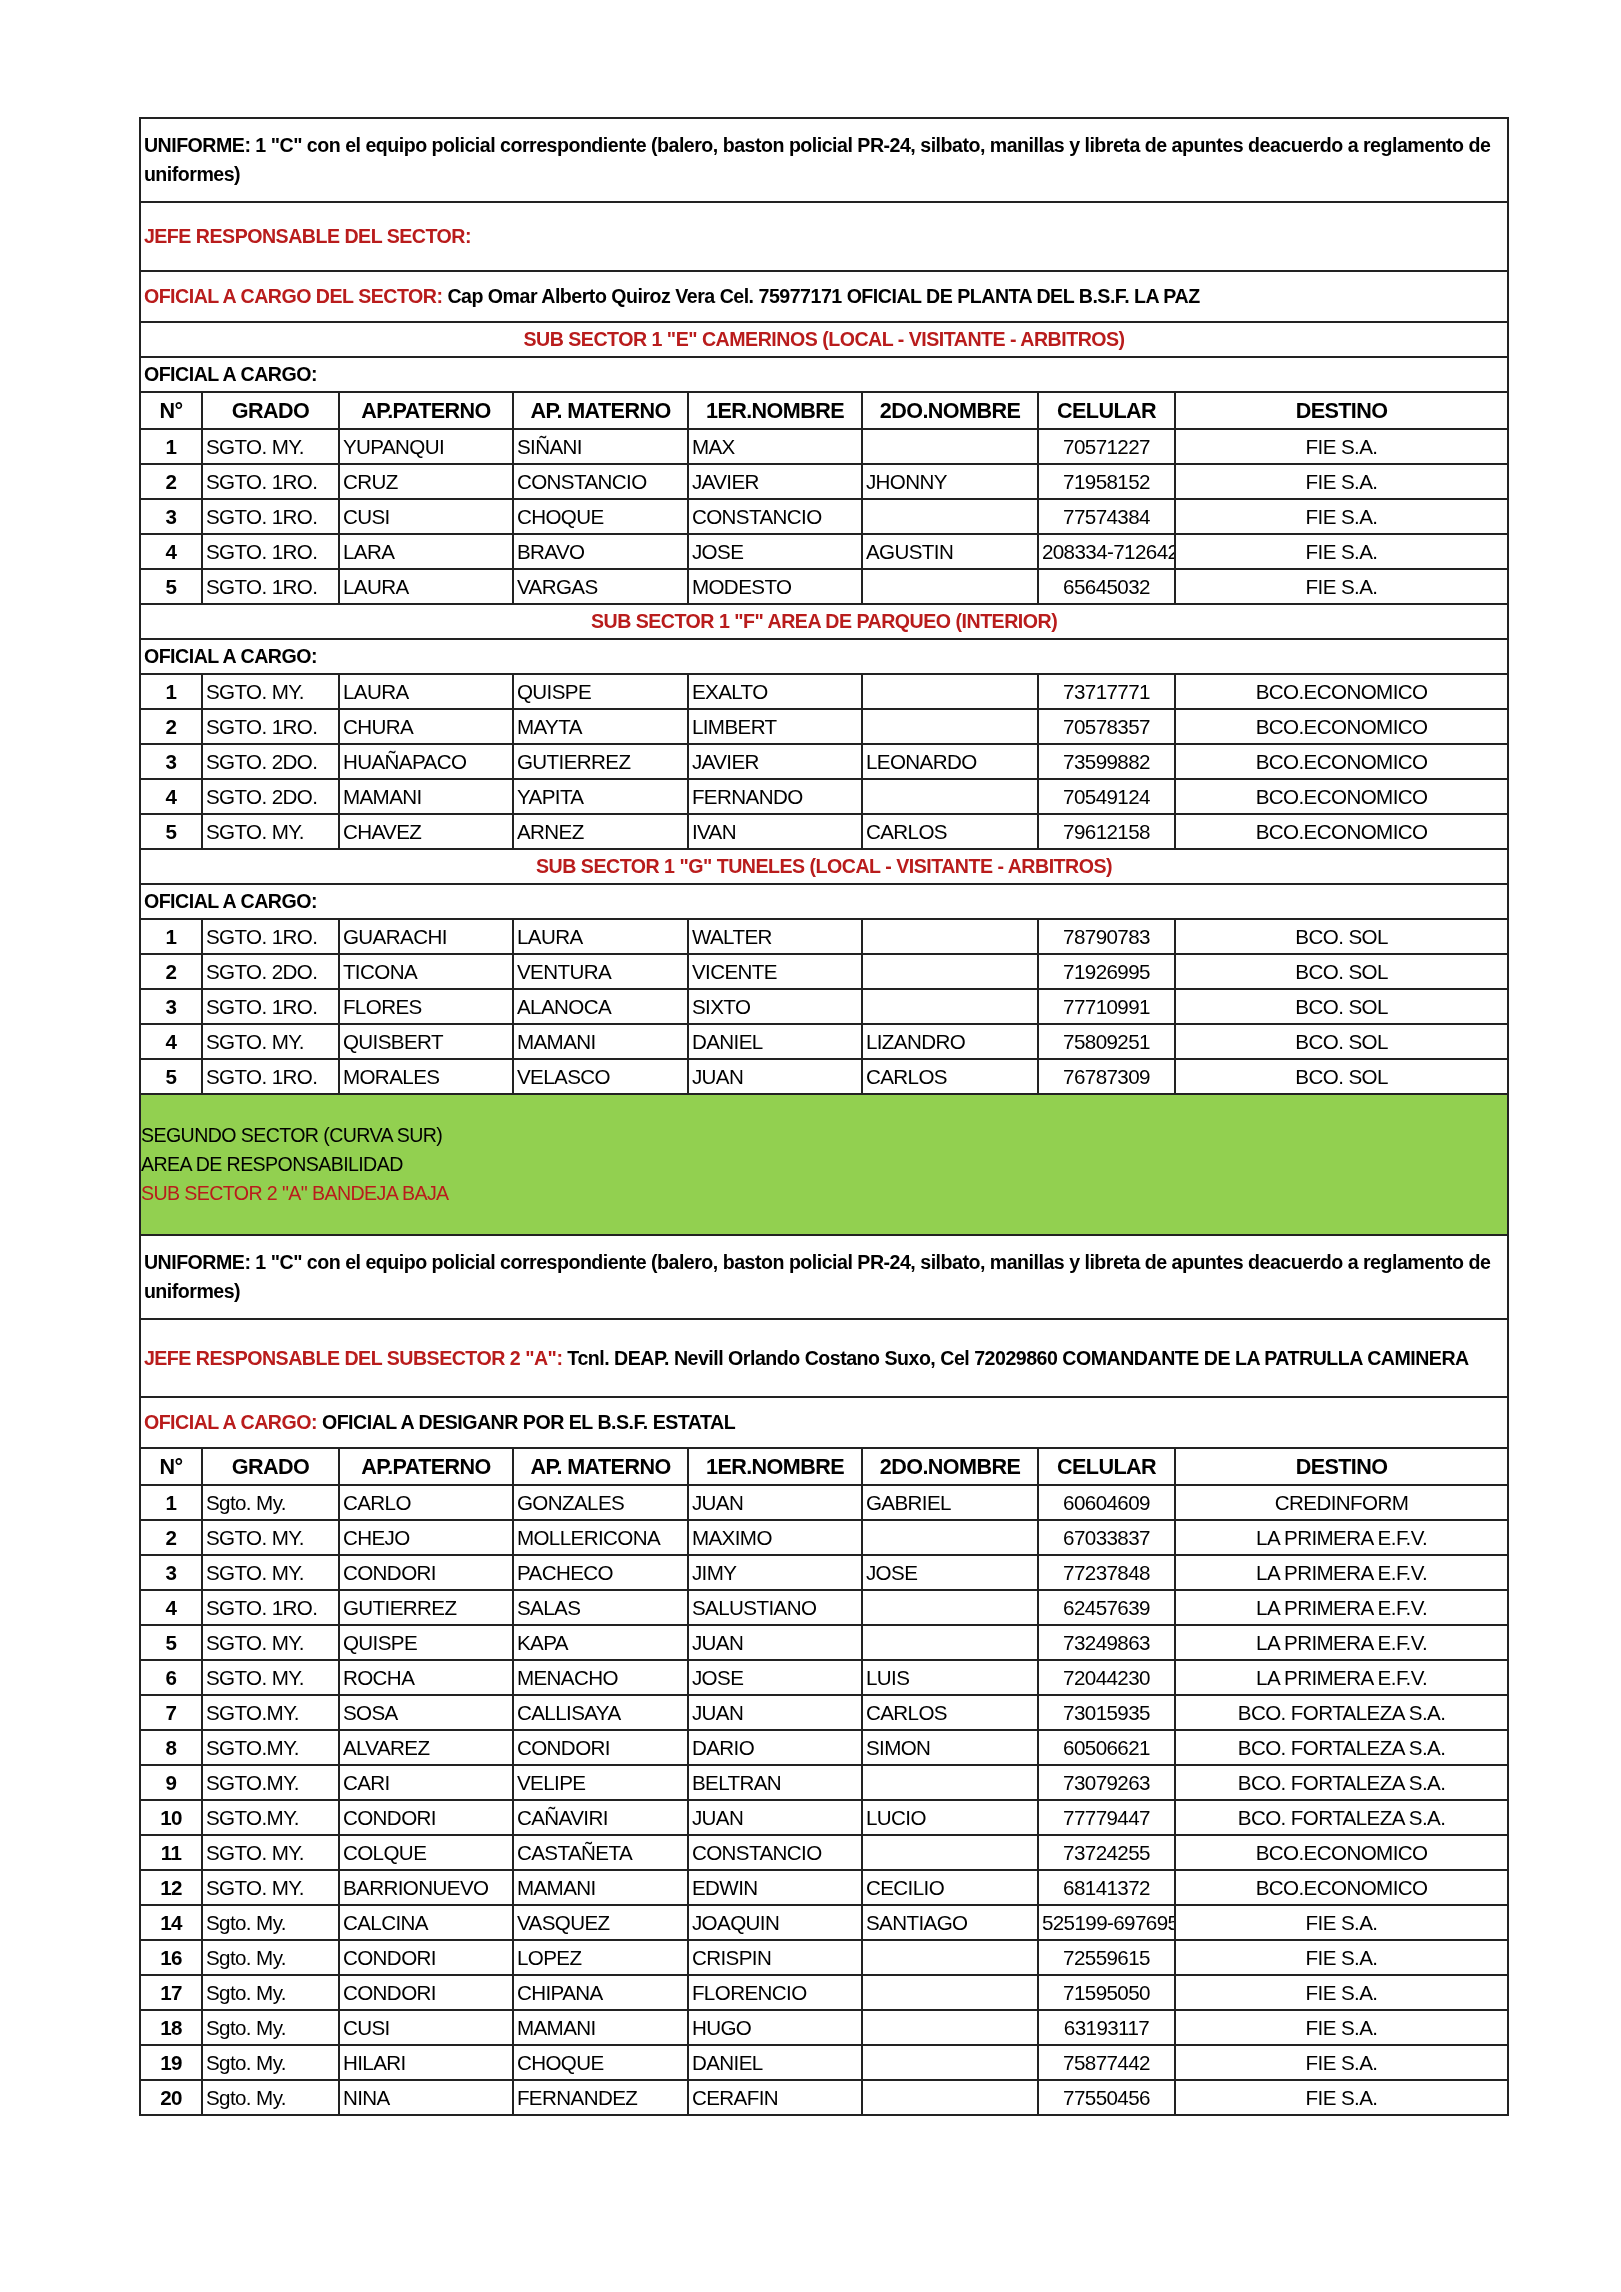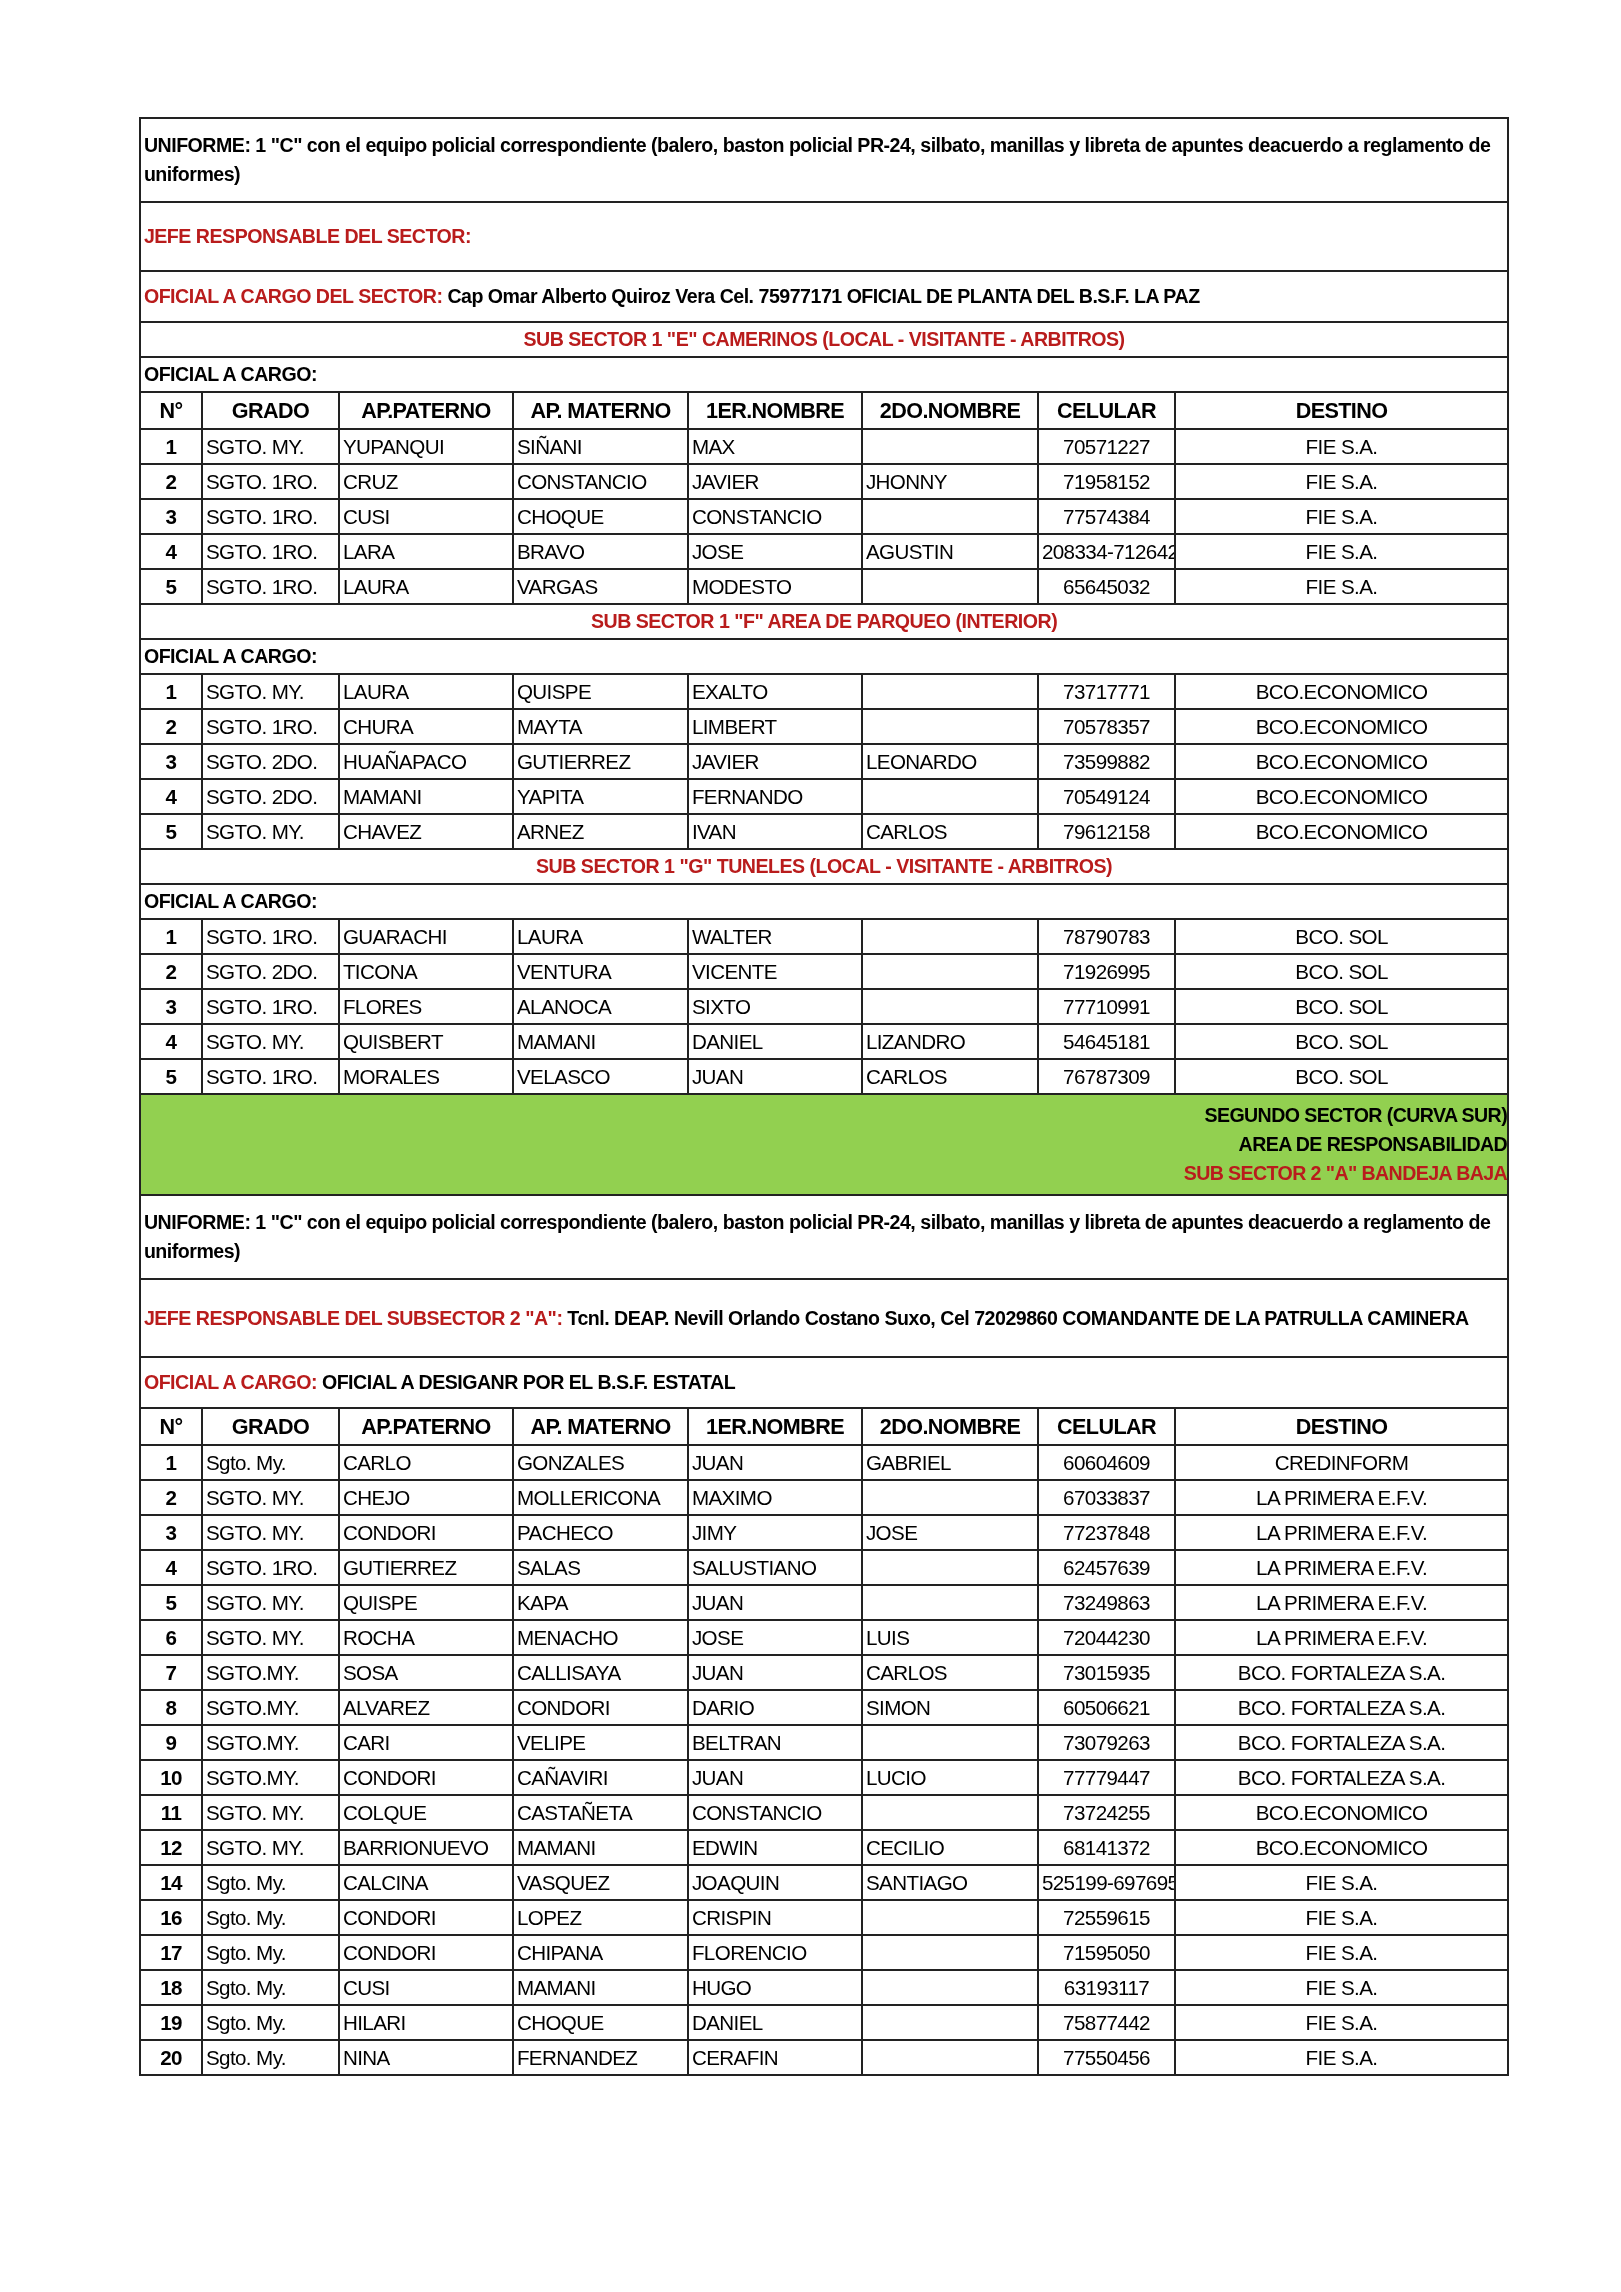--- a/index.html
+++ b/index.html
@@ -5,21 +5,21 @@
   html, body { margin: 0; padding: 0; background: #ffffff; }
   body { width: 1621px; height: 2293px; position: relative; font-family: "Liberation Sans", sans-serif; color: #000; }
   .page { position: absolute; left: 139px; top: 117px; width: 1370px; }
   table { border-collapse: collapse; width: 1370px; table-layout: fixed; border: 2.9px solid #111; }
   td { border: 2px solid #222; padding: 0 2.9px; font-size: 20.6px; height: 33px; overflow: hidden; white-space: nowrap; letter-spacing: -0.6px; }
   .full { white-space: normal; line-height: 29px; font-weight: bold; font-size: 19.6px; letter-spacing: -0.5px; }
   .red { color: #b91c1c; }
   .center { text-align: center; }
   .hdr td { font-weight: bold; text-align: center; font-size: 21.6px; height: 35px; }
   .num { text-align: center; font-weight: bold; }
-  .green { background: #92d050; text-align: right; font-weight: bold; line-height: 29px; padding: 6px 0; font-size: 19.6px; }
+  .green { background: #92d050; text-align: left; font-weight: normal; line-height: 29px; padding: 26px 0; font-size: 19.6px; }
   .r-uniform td { height: 82px; }
   .r-jefe td { height: 67px; }
   .r-ofi td { height: 49px; }
   .r-sub td { height: 33px; }
   .r-jefe2 td { height: 76px; margin-top: 16px; }
 </style>
 </head>
 <body>
 
 <div class="page">
@@ -202,21 +202,21 @@
           <td class="center">77710991</td>
           <td class="center">BCO. SOL</td>
         </tr>
         <tr>
           <td class="num">4</td>
           <td>SGTO. MY.</td>
           <td>QUISBERT</td>
           <td>MAMANI</td>
           <td>DANIEL</td>
           <td>LIZANDRO</td>
-          <td class="center">54645181</td>
+          <td class="center">75809251</td>
           <td class="center">BCO. SOL</td>
         </tr>
         <tr>
           <td class="num">5</td>
           <td>SGTO. 1RO.</td>
           <td>MORALES</td>
           <td>VELASCO</td>
           <td>JUAN</td>
           <td>CARLOS</td>
           <td class="center">76787309</td>

